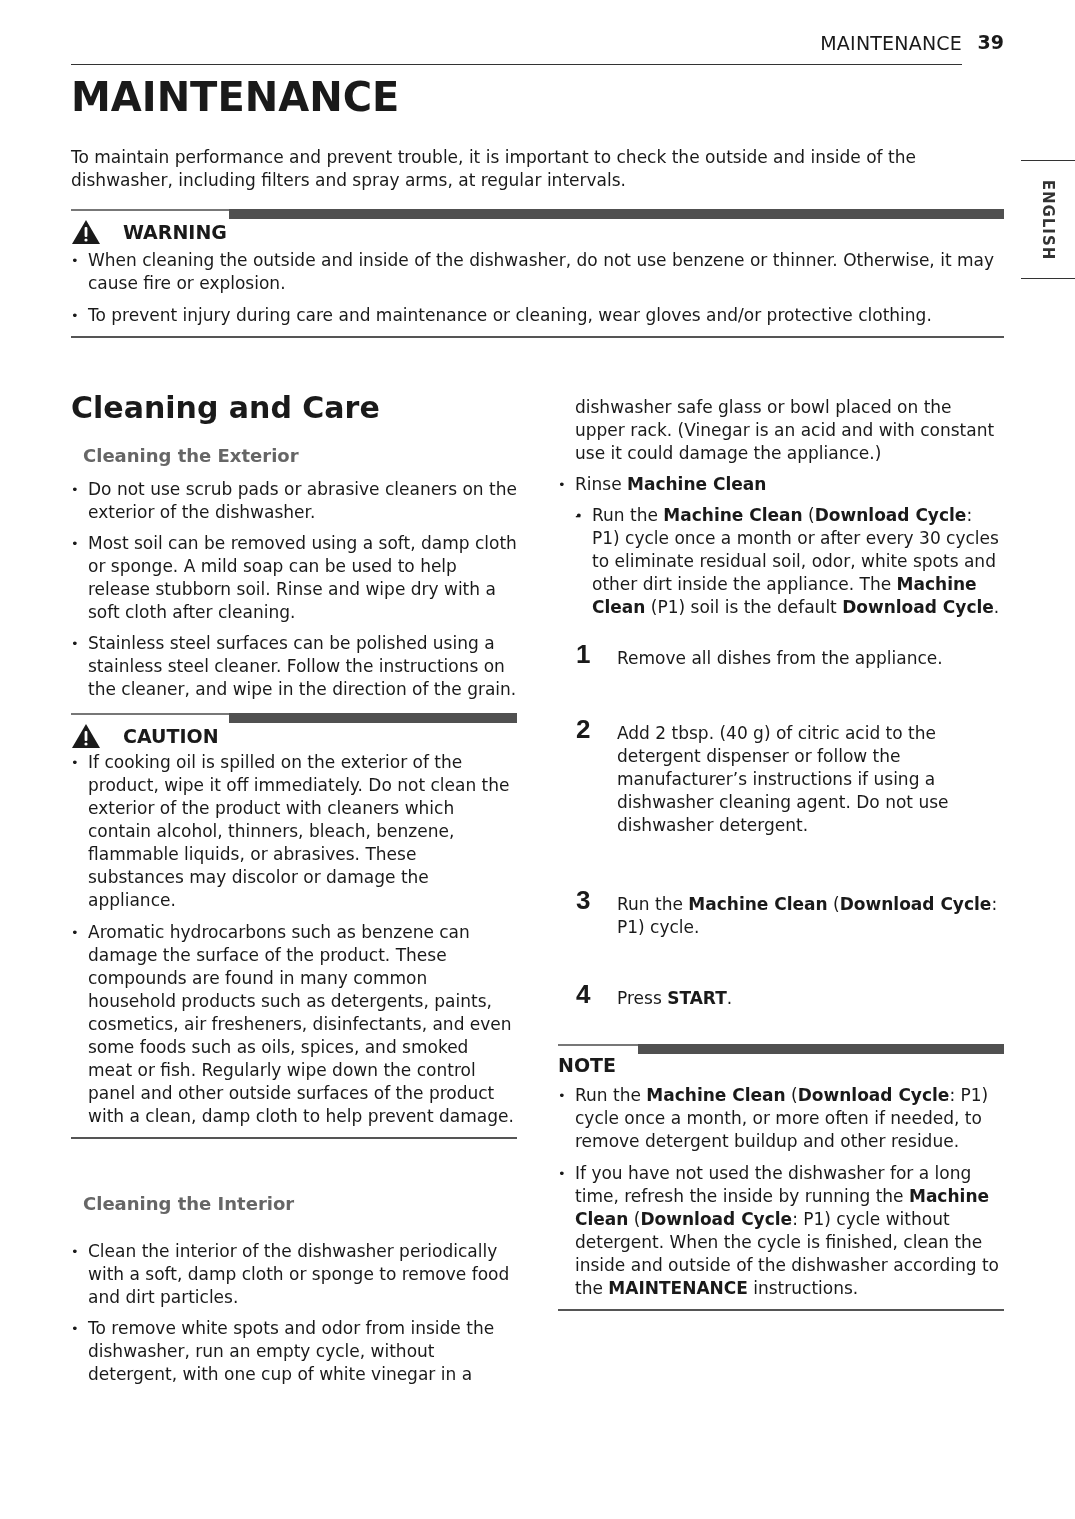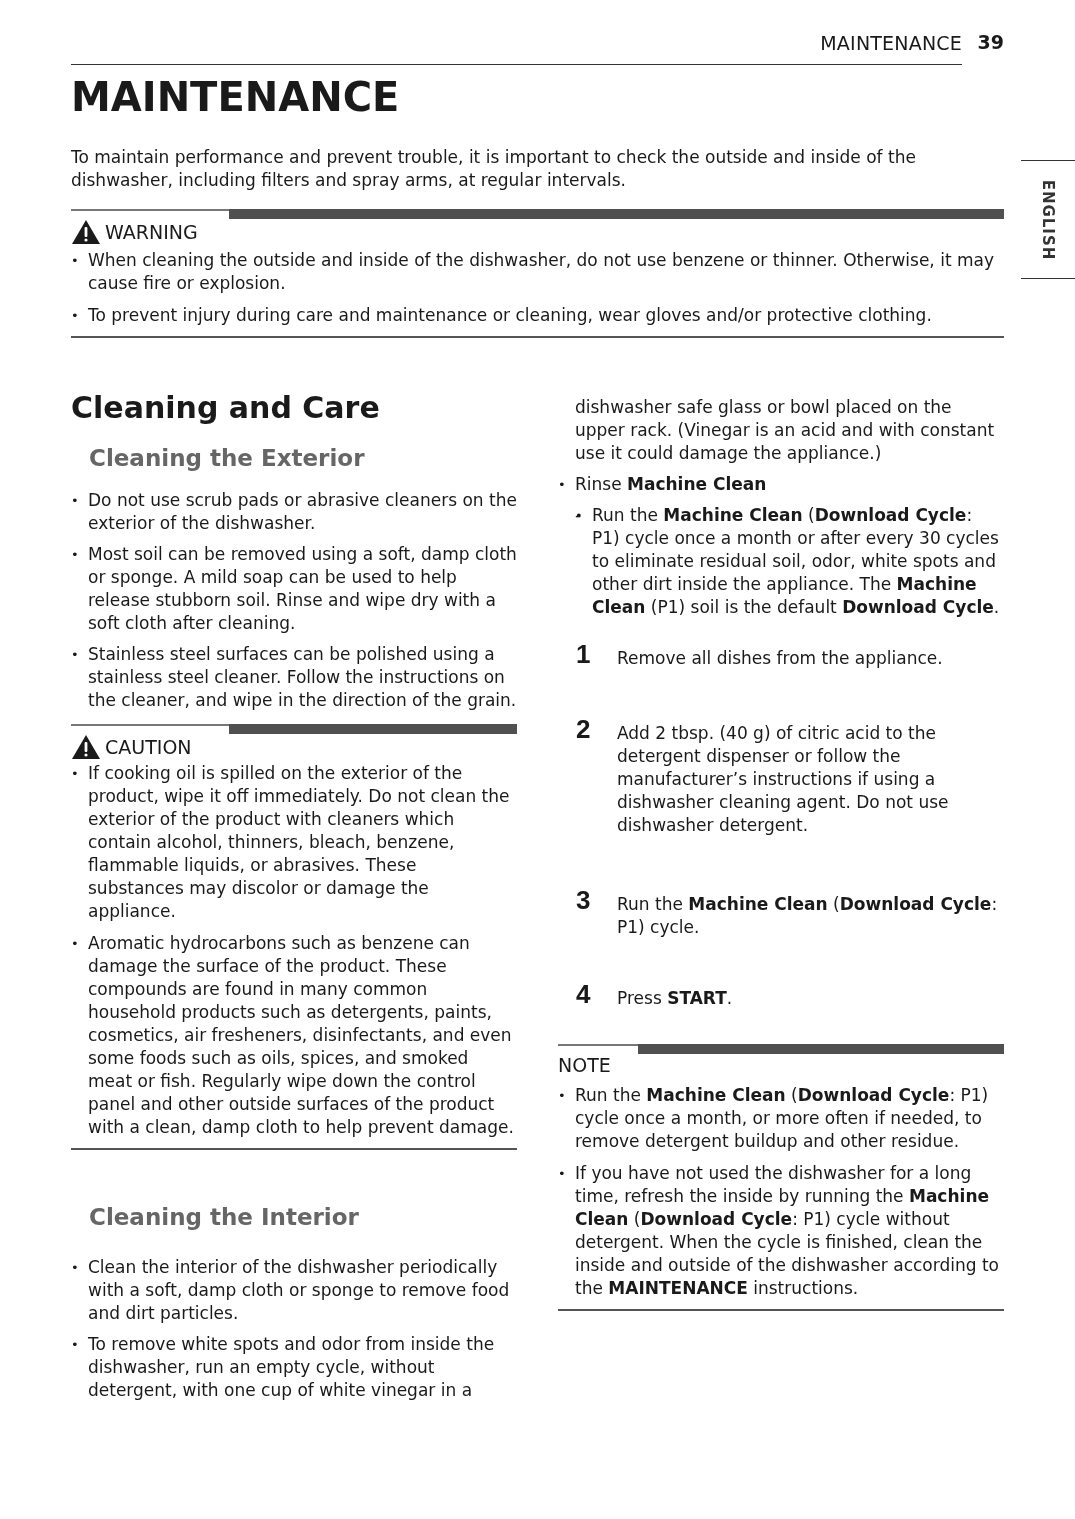--- a/index.html
+++ b/index.html
@@ -12,34 +12,34 @@
   .lang-tab { position: absolute; left: 1021px; top: 160px; width: 54px; height: 117px;
               border-top: 1px solid #333; border-bottom: 1px solid #333; }
   .lang-tab span { position: absolute; left: 50%; top: 50%; transform: translate(-50%,-50%) rotate(90deg);
                    font-weight: bold; font-size: 15px; color: #333; letter-spacing: 1px; white-space: nowrap; }
   h1.main-title { position: absolute; left: 71px; top: 74px; margin: 0; font-size: 40px; font-weight: bold; }
   .intro { position: absolute; left: 71px; top: 146px; width: 930px; margin: 0; font-size: 17px; line-height: 23px; }
 
   .box-head { position: relative; height: 30px; }
   .box-head .thin { position: absolute; left: 0; top: 0; height: 2px; background: #777; }
   .box-head .thick { position: absolute; right: 0; top: 0; height: 10px; background: #505050; }
-  .box-title { font-weight: normal; font-size: 19px; display: flex; align-items: center; gap: 4px; position: absolute; top: 10px; left: 0; }
+  .box-title { font-weight: bold; font-size: 19px; display: flex; align-items: center; gap: 22px; position: absolute; top: 10px; left: 0; }
   .warn-icon { width: 30px; height: 26px; display: inline-block; }
   .box-list { list-style: none; margin: 0; padding: 0; }
   .box-list li { position: relative; padding-left: 17px; font-size: 17px; line-height: 23px; margin-bottom: 9px; }
   .box-list li::before { content: "•"; position: absolute; left: 0; top: 0; font-size: 13px; }
   .box-bottom { height: 2px; background: #555; }
 
   .warning-box { position: absolute; left: 71px; top: 209px; width: 933px; }
   .warning-box .box-list { margin-top: 10px; }
 
   .col-left { position: absolute; left: 71px; top: 390px; width: 446px; }
   .col-right { position: absolute; left: 558px; top: 396px; width: 446px; }
   h2.sec { margin: 0; font-size: 30px; font-weight: bold; }
-  h3.sub { margin: 18px; font-size: 23px; font-weight: bold; color: #666; }
+  h3.sub { margin: 12px; font-size: 18px; font-weight: bold; color: #666; }
   .plist { list-style: none; margin: 0; padding: 0; }
   .plist li { position: relative; padding-left: 17px; font-size: 17px; line-height: 23px; margin-bottom: 8px; }
   .plist li::before { content: "•"; position: absolute; left: 0; top: 0; font-size: 13px; }
   b { font-weight: bold; }
 
   .step { position: relative; padding-left: 59px; font-size: 17px; line-height: 23px; }
   .step .num { position: absolute; left: 18px; top: -4px; font-size: 26px; font-weight: bold; font-family: "Liberation Sans", sans-serif; }
 </style>
 </head>
 <body>

